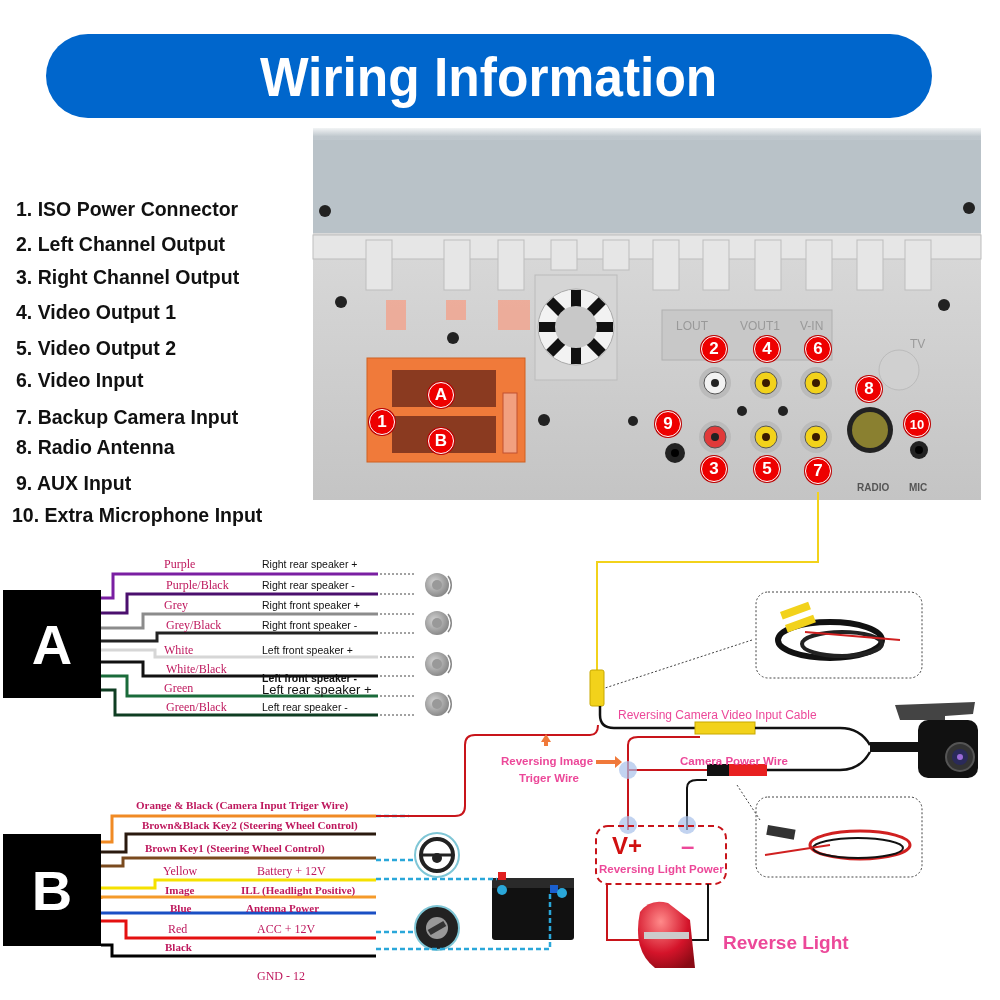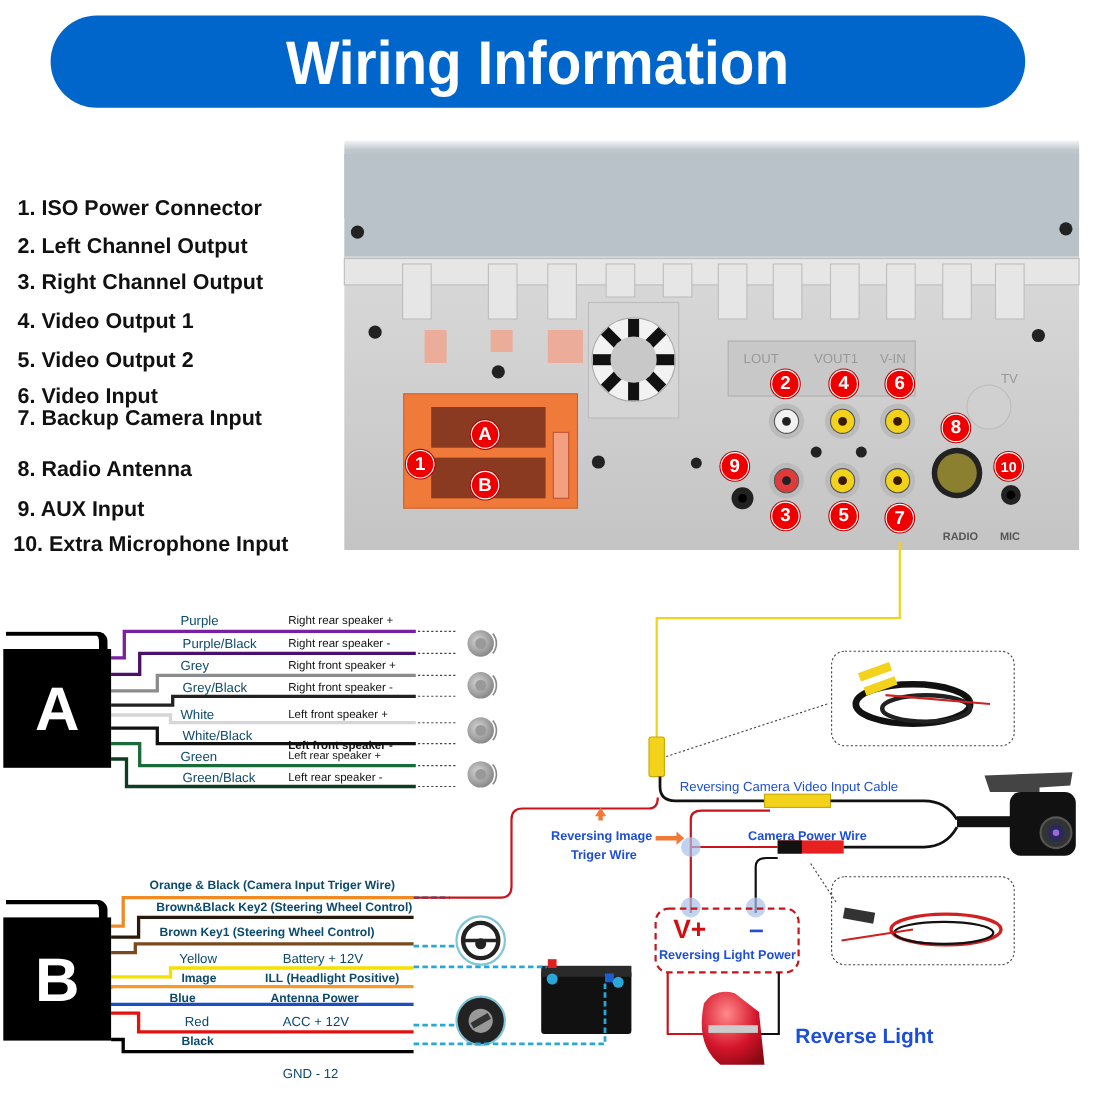--- a/index.html
+++ b/index.html
@@ -1,45 +1,45 @@
 <!DOCTYPE html>
 <html><head>
 <meta charset="utf-8">
 <style>
   html,body{margin:0;padding:0;background:#fff;}
   body{width:1000px;height:1000px;position:relative;overflow:hidden;font-family:"Liberation Sans",sans-serif;color:#111;}
-  .abs{position:absolute;}
+  .abs{position:absolute;margin-top:20px;}
   #title-bar{left:46px;top:14px;width:886px;height:84px;background:#0066cc;border-radius:42px;display:flex;align-items:center;justify-content:center;}
   #title-bar span{color:#fff;font-weight:bold;font-size:56px;letter-spacing:0px;transform:scaleX(0.92);}
   .legend-list{left:10px;top:172px;}
   .legend-item{position:absolute;white-space:nowrap;font-weight:bold;font-size:19.5px;color:#111;}
   svg{position:absolute;left:0;top:0;}
-  .wlabel{position:absolute;font-size:12px;color:#0c4a6e;white-space:nowrap;}
+  .wlabel{position:absolute;font-size:12px;color:#be185d;white-space:nowrap;font-family:Liberation Serif, serif;}
   .wlabel.b{font-weight:bold;}
   .desc{position:absolute;font-size:11px;color:#111;white-space:nowrap;font-weight:bold;}
   .conn-box{position:absolute;background:#000;color:#fff;font-weight:bold;font-size:56px;display:flex;align-items:center;justify-content:center;}
-  .annot{position:absolute;font-size:11.5px;font-weight:bold;color:#1d4ed8;white-space:nowrap;}
+  .annot{position:absolute;font-size:11.5px;font-weight:bold;color:#ec4899;white-space:nowrap;}
   .badge{position:absolute;width:24px;height:24px;border-radius:50%;background:#e00;color:#fff;font-weight:bold;font-size:17px;display:flex;align-items:center;justify-content:center;border:1.5px solid #fff;box-shadow:0 0 0 1px #b00;}
   .badge.sm{font-size:13px;}
 </style>
 </head>
 <body>
 
 <div id="title-bar" class="abs">
   <span>Wiring Information</span>
 </div>
 
 <div class="abs legend-list">
   <div class="legend-item" style="left:6px;top:6px">1. ISO Power Connector</div>
   <div class="legend-item" style="left:6px;top:41px">2. Left Channel Output</div>
   <div class="legend-item" style="left:6px;top:74px">3. Right Channel Output</div>
   <div class="legend-item" style="left:6px;top:109px">4. Video Output 1</div>
   <div class="legend-item" style="left:6px;top:145px">5. Video Output 2</div>
   <div class="legend-item" style="left:6px;top:177px">6. Video Input</div>
-  <div class="legend-item" style="left:6px;top:197px">7. Backup Camera Input</div>
+  <div class="legend-item" style="left:6px;top:214px">7. Backup Camera Input</div>
   <div class="legend-item" style="left:6px;top:244px">8. Radio Antenna</div>
   <div class="legend-item" style="left:6px;top:280px">9. AUX Input</div>
   <div class="legend-item" style="left:2px;top:312px">10. Extra Microphone Input</div>
 </div>
 
 <svg width="1000" height="1000" viewBox="0 0 1000 1000">
   <defs>
     <linearGradient id="topg" x1="0" y1="0" x2="0" y2="1">
       <stop offset="0" stop-color="#f2f4f5"></stop>
       <stop offset="0.12" stop-color="#bfc7cd"></stop>
@@ -323,34 +323,34 @@
     <div class="desc" style="left: 262px; top: 579px; font-weight: normal; font-size: 10.5px;">Right rear speaker -</div>
     <div class="wlabel" style="left: 164px; top: 598px;">Grey</div>
     <div class="desc" style="left: 262px; top: 599px; font-weight: normal; font-size: 10.5px;">Right front speaker +</div>
     <div class="wlabel" style="left: 166px; top: 618px;">Grey/Black</div>
     <div class="desc" style="left: 262px; top: 619px; font-weight: normal; font-size: 10.5px;">Right  front speaker -</div>
     <div class="wlabel" style="left: 164px; top: 643px;">White</div>
     <div class="desc" style="left: 262px; top: 644px; font-weight: normal; font-size: 10.5px;">Left front speaker +</div>
     <div class="wlabel" style="left: 166px; top: 662px;">White/Black</div>
     <div class="desc" style="left: 262px; top: 672px; font-weight: bold; font-size: 10.5px;">Left front speaker -</div>
     <div class="wlabel" style="left: 164px; top: 681px;">Green</div>
-    <div class="desc" style="left: 262px; top: 682px; font-weight: normal; font-size: 10px;">Left rear speaker +</div>
+    <div class="desc" style="left: 262px; top: 682px; font-weight: normal; font-size: 13px;">Left rear speaker +</div>
     <div class="wlabel" style="left: 166px; top: 700px;">Green/Black</div>
     <div class="desc" style="left: 262px; top: 701px; font-weight: normal; font-size: 10.5px; text-align: center;">Left rear speaker -</div>
   </div>
 
 <div id="b-labels">
     <div class="wlabel b" style="left: 136px; top: 799px; font-size: 11px;">Orange &amp; Black (Camera Input Triger Wire)</div>
     <div class="wlabel b" style="left: 128px; top: 819px; font-size: 11px; margin-left: 14px;">Brown&amp;Black  Key2 (Steering Wheel Control)</div>
     <div class="wlabel b" style="left: 145px; top: 842px; font-size: 11px;">Brown   Key1   (Steering Wheel Control)</div>
     <div class="wlabel" style="left: 163px; top: 864px; font-size: 12px;">Yellow</div>
     <div class="wlabel" style="left: 257px; top: 864px; font-size: 12px;">Battery + 12V</div>
     <div class="wlabel b" style="left: 165px; top: 884px; font-size: 11px;">Image</div>
     <div class="wlabel b" style="left: 241px; top: 884px; font-size: 11px;">ILL (Headlight Positive)</div>
-    <div class="wlabel b" style="left: 154px; top: 902px; font-size: 11px;">Blue</div>
+    <div class="wlabel b" style="left: 170px; top: 902px; font-size: 11px;">Blue</div>
     <div class="wlabel b" style="left: 246px; top: 902px; font-size: 11px;">Antenna Power</div>
     <div class="wlabel" style="left: 168px; top: 922px; font-size: 12px;">Red</div>
     <div class="wlabel" style="left: 257px; top: 922px; font-size: 12px;">ACC + 12V</div>
     <div class="wlabel b" style="left: 165px; top: 941px; font-size: 11px; text-align: right;">Black</div>
     <div class="wlabel" style="left: 257px; top: 941px; font-size: 12px; margin-top: 28px;">GND - 12</div>
   </div>
 
 <div class="annot" style="left:618px;top:708px;font-weight:normal;font-size:12px">Reversing Camera Video Input Cable</div>
 <div class="annot" style="left:501px;top:755px">Reversing Image</div>
 <div class="annot" style="left:519px;top:772px">Triger Wire</div>

